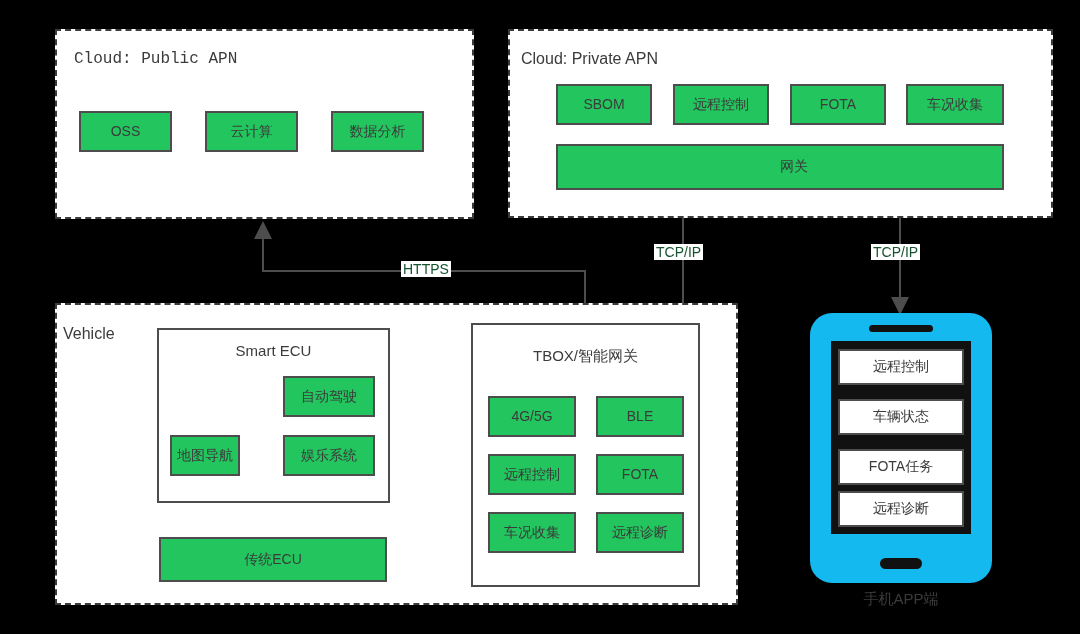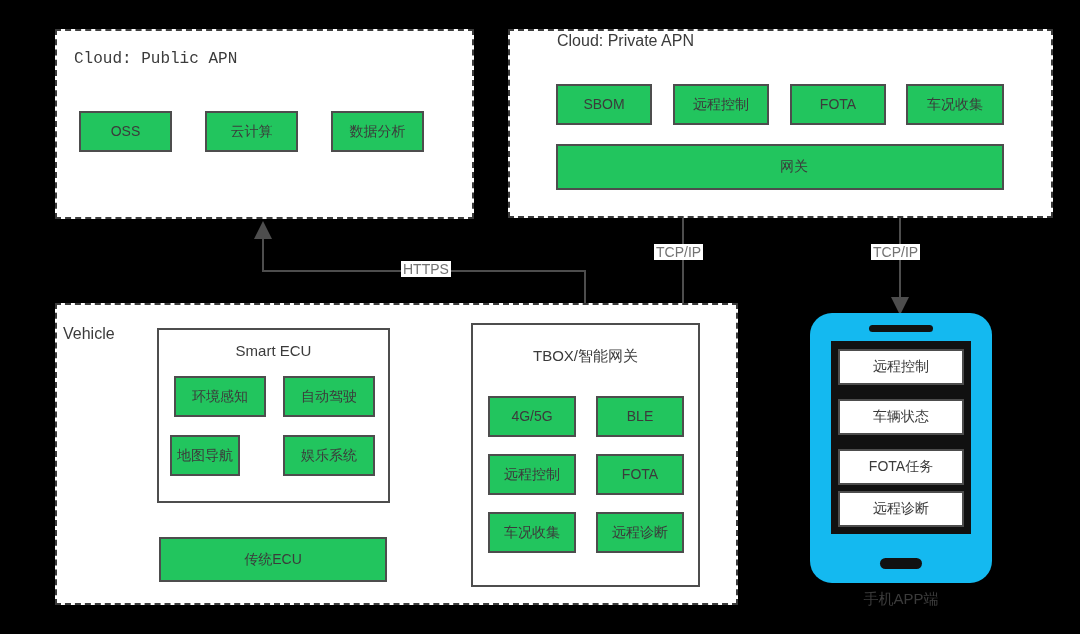--- a/index.html
+++ b/index.html
@@ -12,21 +12,21 @@
   .zone-title{position:absolute;font-size:16px;color:#3b3b3b;white-space:nowrap;}
   .box{position:absolute;background:#22c55e;border:2px solid #4d4d4d;box-sizing:border-box;
        display:flex;align-items:center;justify-content:center;font-size:14px;color:#3b3b3b;
        text-align:center;line-height:1.1;}
   .grp{position:absolute;background:#fff;border:2px solid #4d4d4d;box-sizing:border-box;}
   .grp-title{position:absolute;left:0;right:0;text-align:center;font-size:15px;color:#3b3b3b;}
 
   
   #wires{position:absolute;left:0;top:0;width:1080px;height:634px;overflow:visible;}
   .wire{stroke:#4d4d4d;stroke-width:2;fill:none;}
-  .edge-label{position:absolute;background:#fff;font-size:14px;color:#737373;
+  .edge-label{position:absolute;background:#fff;font-size:14px;color:#14532d;
               padding:0 2px;white-space:nowrap;}
 
   
   #phone{position:absolute;left:810px;top:313px;width:182px;height:270px;
          background:#14b9f0;border-radius:22px;}
   .phone-speaker{position:absolute;left:50%;transform:translateX(-50%);top:12px;
                  width:64px;height:7px;background:#111;border-radius:4px;}
   .phone-home{position:absolute;left:50%;transform:translateX(-50%);bottom:14px;
               width:42px;height:11px;background:#111;border-radius:6px;}
   .phone-screen{position:absolute;left:21px;top:28px;width:140px;height:193px;background:#111;}
@@ -71,36 +71,35 @@
   <div class="edge-label" style="left:415px;top:551px;">CAN</div>
 
   <div class="zone" style="left:55px;top:29px;width:419px;height:190px;"></div>
   <div class="zone-title" style="left:74px;top:50px;font-family:Liberation Mono, monospace;">Cloud: Public APN</div>
 
   <div class="box" style="left:79px;top:111px;width:93px;height:41px;">OSS</div>
   <div class="box" style="left:205px;top:111px;width:93px;height:41px;">云计算</div>
   <div class="box" style="left:331px;top:111px;width:93px;height:41px;">数据分析</div>
 
   <div class="zone" style="left:508px;top:29px;width:545px;height:189px;"></div>
-  <div class="zone-title" style="left:521px;top:32px;margin-left:36px;">Cloud: Private APN</div>
+  <div class="zone-title" style="left:521px;top:50px;">Cloud: Private APN</div>
 
   <div class="box" style="left:556px;top:84px;width:96px;height:41px;">SBOM</div>
   <div class="box" style="left:673px;top:84px;width:96px;height:41px;">远程控制</div>
   <div class="box" style="left:790px;top:84px;width:96px;height:41px;">FOTA</div>
   <div class="box" style="left:906px;top:84px;width:98px;height:41px;">车况收集</div>
 
   <div class="box" style="left:556px;top:144px;width:448px;height:46px;padding-left:28px;">网关</div>
 
   <div class="zone" style="left:55px;top:303px;width:683px;height:302px;"></div>
   <div class="zone-title" style="left:63px;top:325px;">Vehicle</div>
 
   <div class="grp" style="left:157px;top:328px;width:233px;height:175px;">
     <div class="grp-title" style="top:12px;">Smart ECU</div>
   </div>
-  <div class="box" style="left:174px;top:376px;width:92px;height:41px;">环境感知</div>
   <div class="box" style="left:283px;top:376px;width:92px;height:41px;">自动驾驶</div>
   <div class="box" style="left:170px;top:435px;width:70px;height:41px;">地图导航</div>
   <div class="box" style="left:283px;top:435px;width:92px;height:41px;">娱乐系统</div>
 
   <div class="box" style="left:159px;top:537px;width:228px;height:45px;">传统ECU</div>
 
   <div class="grp" style="left:471px;top:323px;width:229px;height:264px;">
     <div class="grp-title" style="top:22px;">TBOX/智能网关</div>
   </div>
   <div class="box" style="left:488px;top:396px;width:88px;height:41px;">4G/5G</div>

